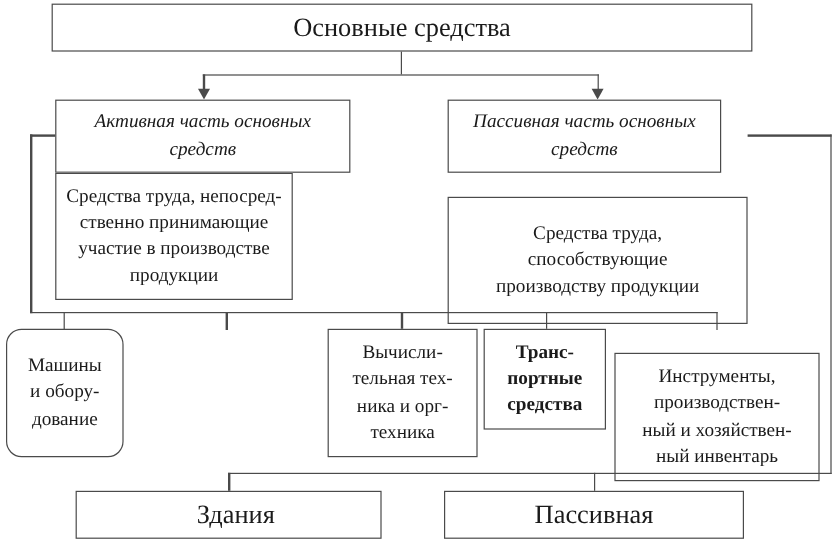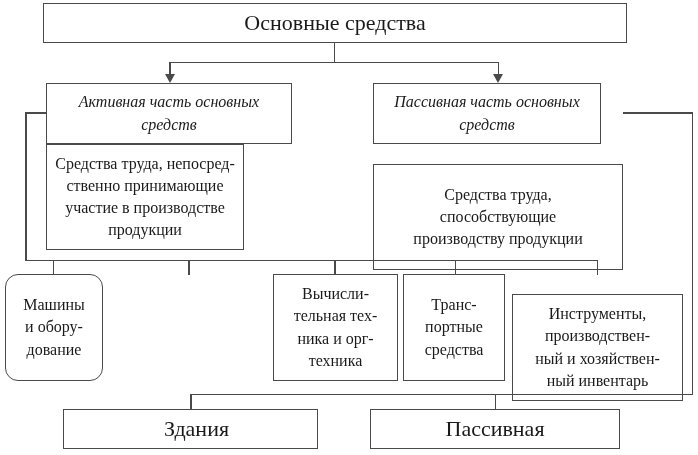--- a/index.html
+++ b/index.html
@@ -60,21 +60,21 @@
   <div class="line" style="left:454.5px; top:259.5px; width:1.5px; height:15px;"></div>
   <div class="line" style="left:596.5px; top:259.5px; width:1.5px; height:15px;"></div>
 
   <div class="box" style="left:5px; top:274px; width:98px; height:107px;border-radius:13px;">Машины
 и обору-
 дование</div>
   <div class="box" style="left:273px; top:274px; width:125px; height:107px;">Вычисли-
 тельная тех-
 ника и орг-
 техника</div>
-  <div class="box" style="left:403px; top:274px; width:102px; height:107px;">Транс-
+  <div class="box" style="left:403px; top:274px; width:102px; height:84px;font-weight:bold;">Транс-
 портные
 средства</div>
   <div class="box" style="left:512px; top:274px; width:171px; height:107px;margin-top:20px;">Инструменты,
 производствен-
 ный и хозяйствен-
 ный инвентарь</div>
 
   <div class="line" style="left:623px; top:112px; width:70px; height:1.5px;"></div>
   <div class="line" style="left:691.5px; top:112px; width:1.5px; height:283px;"></div>
   <div class="line" style="left:190px; top:393.5px; width:503px; height:1.5px;"></div>

